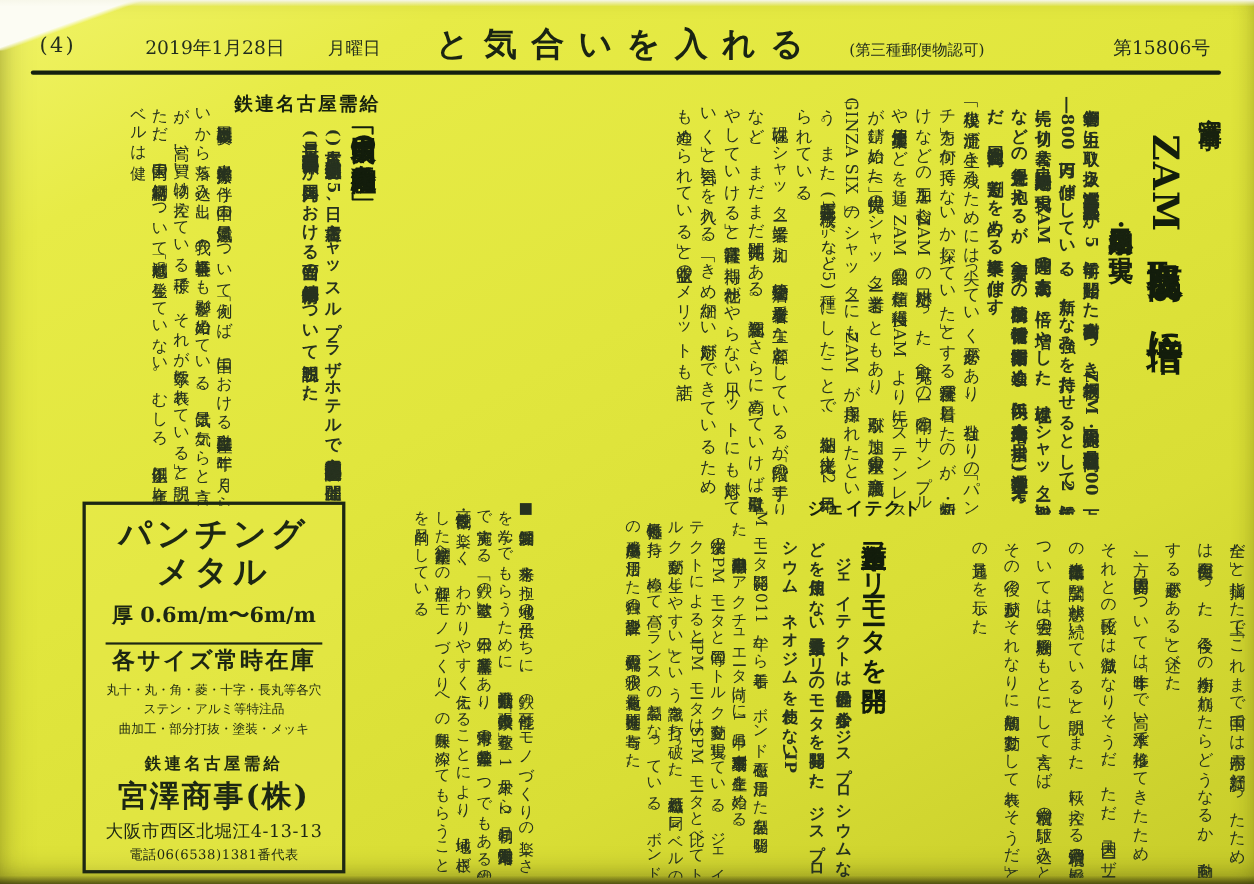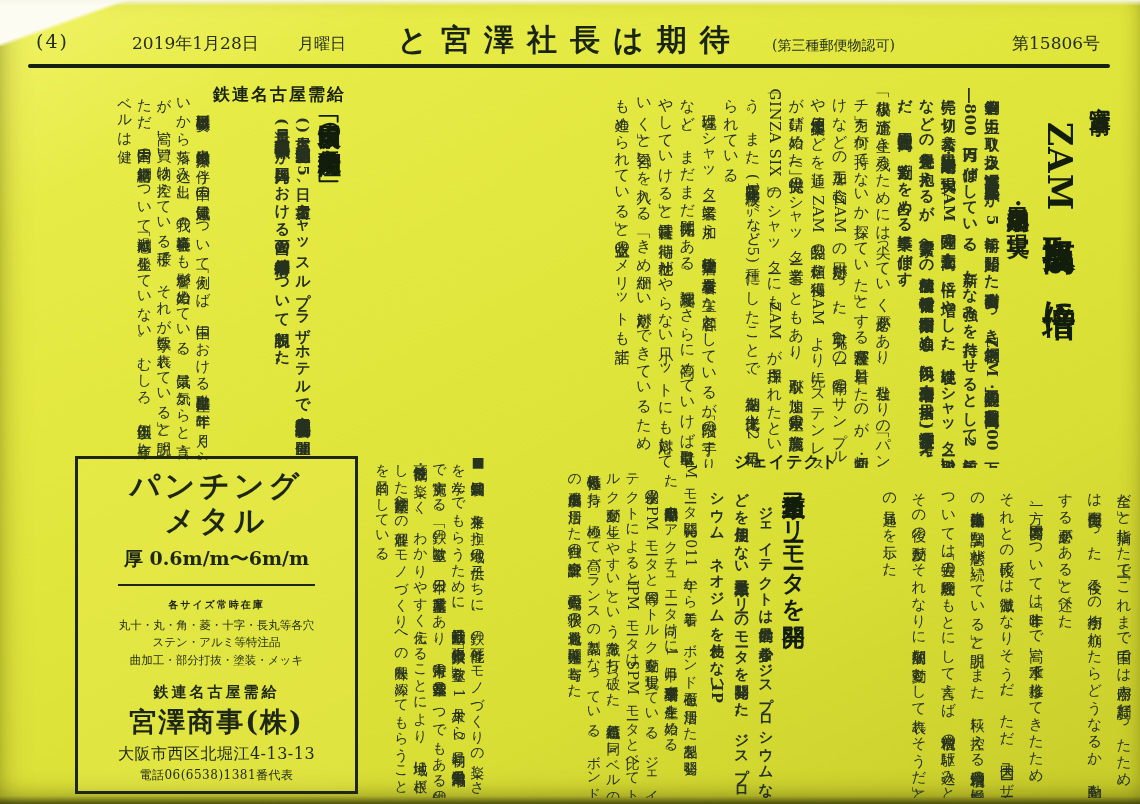--- a/index.html
+++ b/index.html
@@ -72,48 +72,48 @@
                    font-size:14.5px; line-height:1.68; overflow:hidden; }
   .jtekt-body    { left:490px; top:464px; width:210px; height:334px;
                    font-size:14px; line-height:1.38; overflow:hidden; }
 
   
   .aichi-body{ left:315px; top:454px; width:172px; height:344px;
                font-size:14px; line-height:1.36; overflow:hidden; }
 
   
   .ad-box{
-    left:75px; top:456px; width:283px; height:338px;
+    left:75px; top:456px; width:239px; height:338px;
     border:3px solid #1d2713; background:rgba(238,241,90,.25);
     display:flex; flex-direction:column; align-items:center;
     padding:10px 8px 8px; text-align:center; color:#1d2713;
   }
   .ad-title{ font-size:30px; font-weight:bold; letter-spacing:4px; line-height:1.15; }
   .ad-thickness{ margin-top:8px; font-size:19px; font-weight:bold;
                  border-bottom:2px solid #1d2713; padding:0 6px 12px; }
-  .ad-stock{ margin-top:12px; font-size:10px; font-weight:bold; letter-spacing:2px; }
+  .ad-stock{ margin-top:0; font-size:21px; font-weight:bold; letter-spacing:2px; }
   .ad-items{ margin-top:5px; font-size:11.5px; line-height:1.5; }
   .ad-divider{ width:92%; height:2px; background:#1d2713; margin:8px 0 6px; }
   .ad-other{ font-size:15px; font-weight:bold; letter-spacing:3px; }
   .ad-company{ font-size:27px; font-weight:bold; letter-spacing:2px; margin-top:2px; }
   .ad-address{ font-size:16px; margin-top:4px; letter-spacing:.5px;text-align:center; }
   .ad-phone{ font-size:12px; margin-top:2px; letter-spacing:.5px; }
 </style>
 </head>
 <body>
 
 <div class="page">
   <div class="corner-wedge"></div>
   <div class="top-strip"></div>
 
   <header>
     <span class="abs h-pageno">(4)</span>
     <span class="abs h-date">2019年1月28日</span>
     <span class="abs h-weekday">月曜日</span>
-    <span class="abs h-masthead">と宮澤社長は期待</span>
+    <span class="abs h-masthead">と気合いを入れる</span>
     <span class="abs h-permit">(第三種郵便物認可)</span>
     <span class="abs h-issue">第15806号</span>
     <div class="abs header-rule"></div>
   </header>
 
   <main>
 
     <div class="abs v kicker-v mz-kicker">宮澤商事</div>
     <h1 class="abs v headline-v mz-headline">ZAM取扱高を3倍増に</h1>
     <h2 class="abs v mz-subhead">小口加工・短納期を実現</h2>

